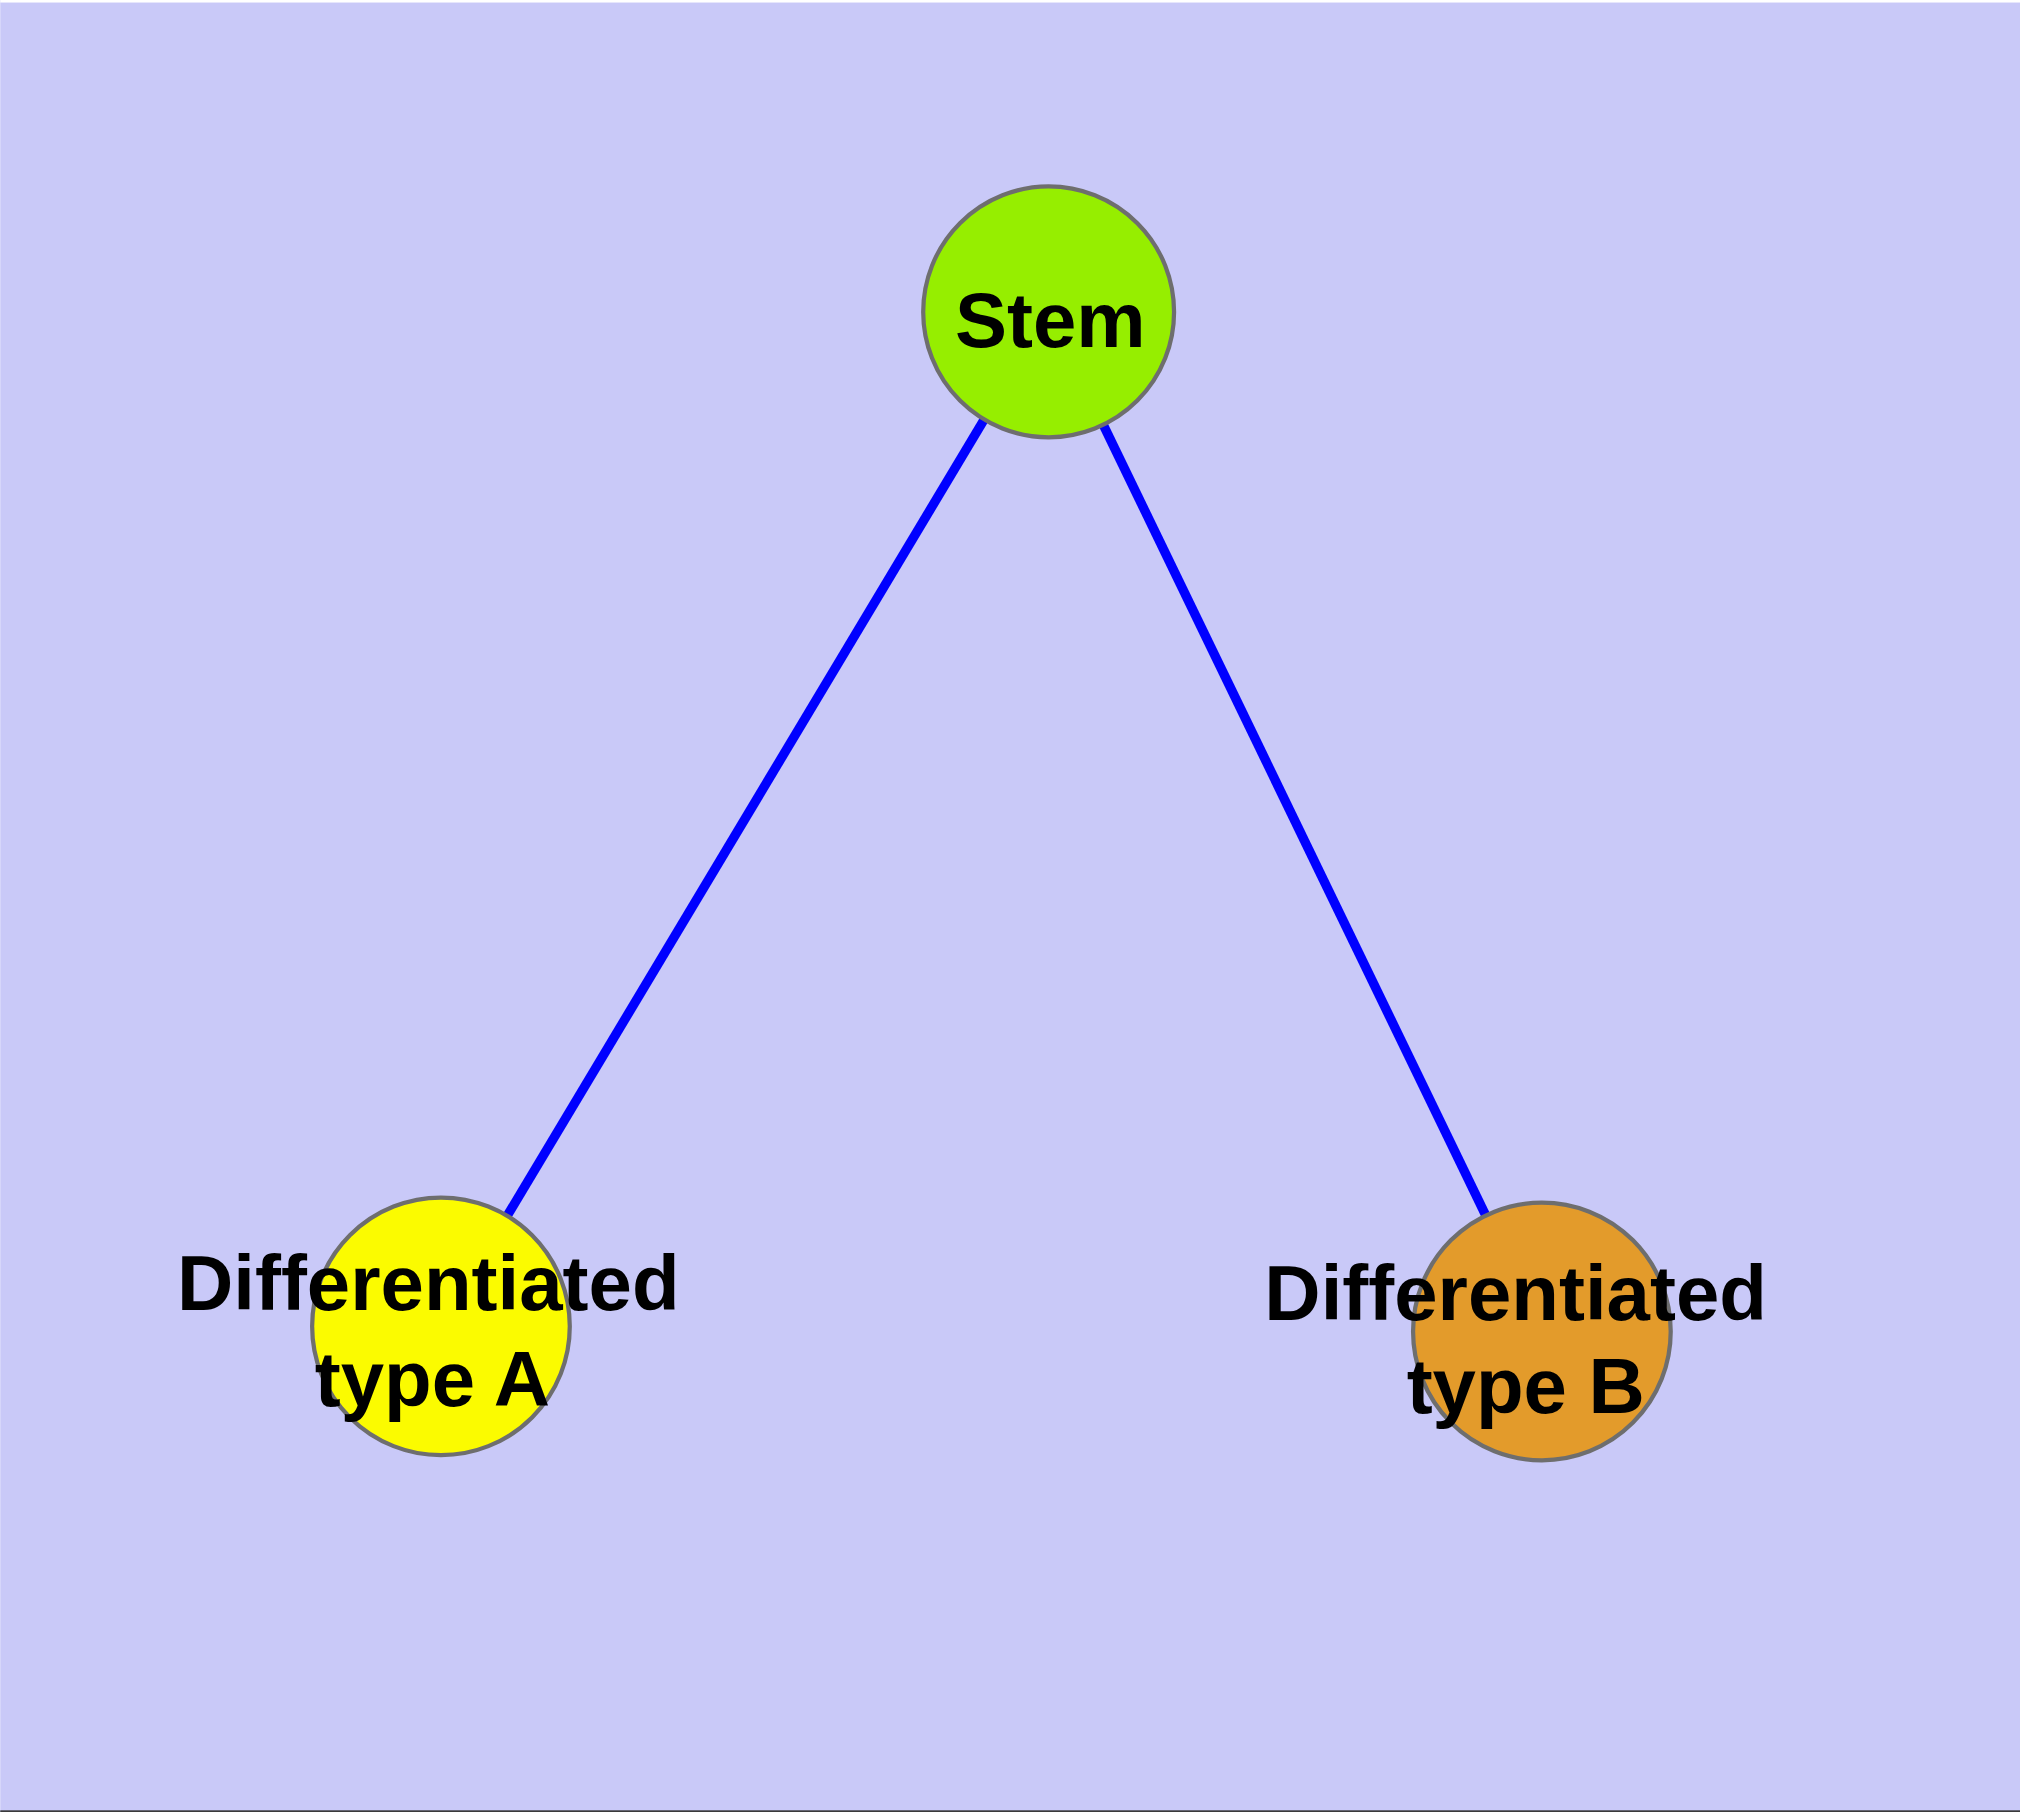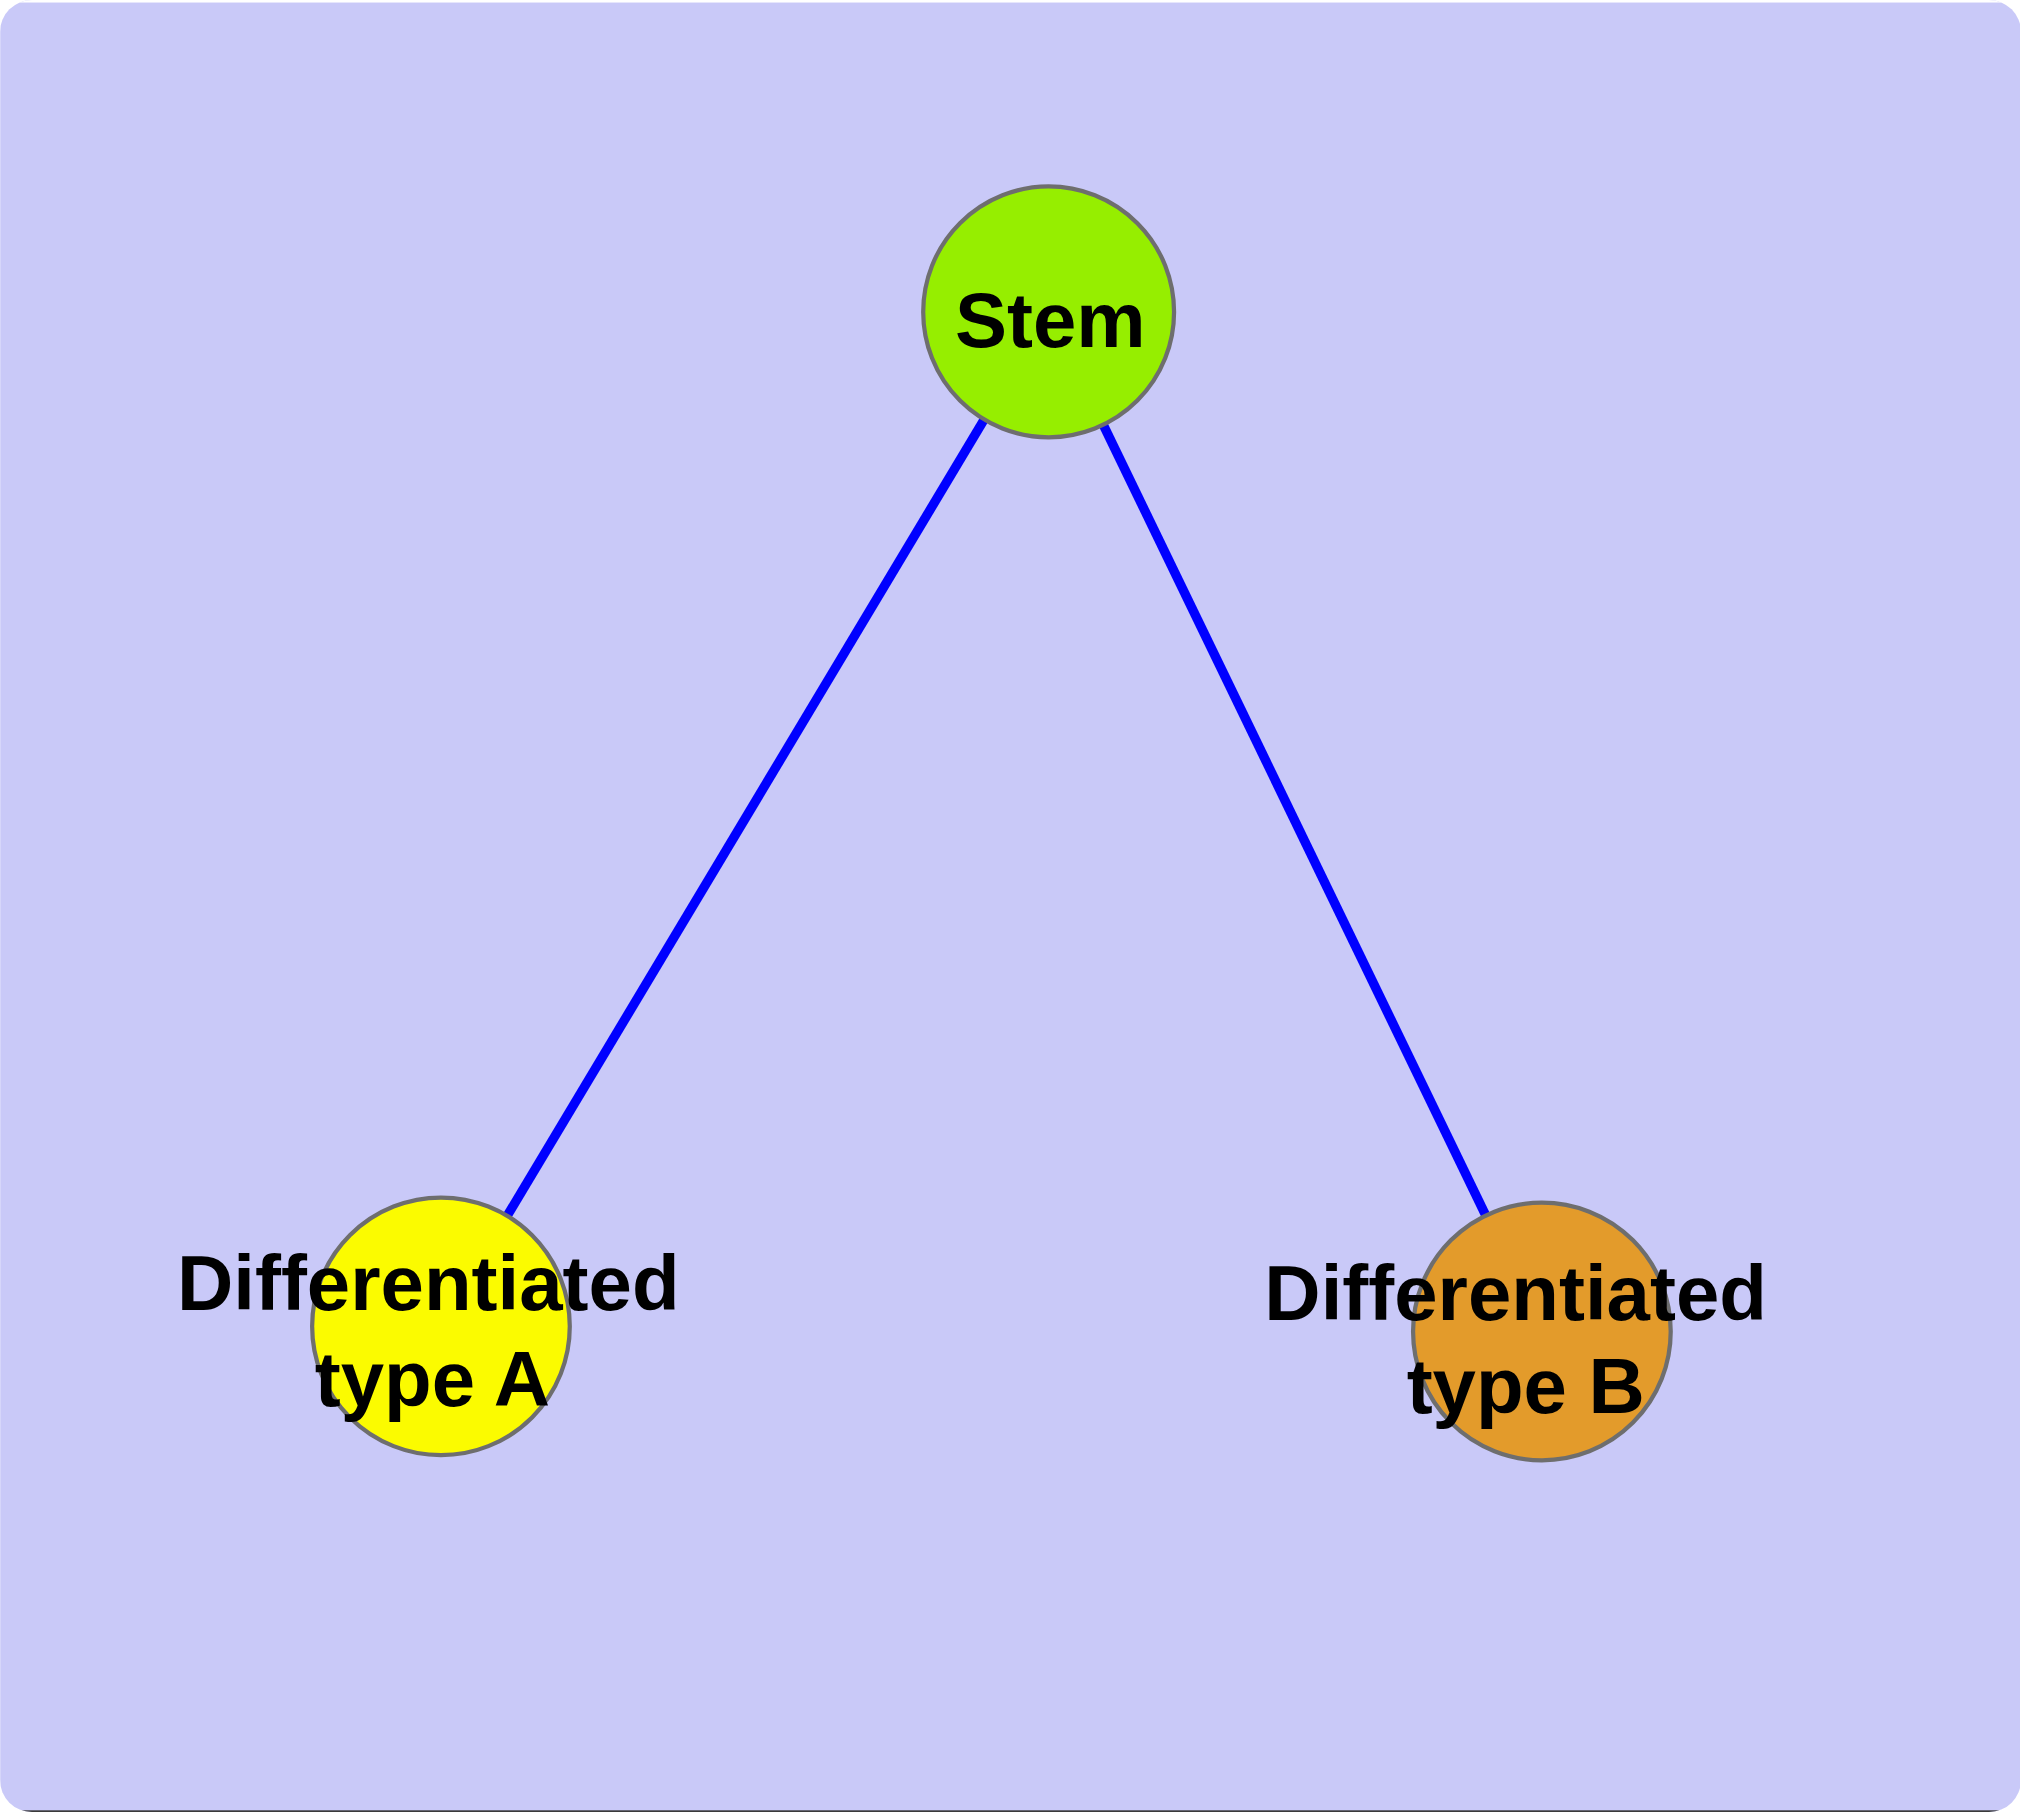--- a/index.html
+++ b/index.html
@@ -5,21 +5,20 @@
   html, body {
     margin: 0;
     padding: 0;
     background: #ffffff;
   }
   .canvas-wrap {
     position: relative;
     width: 2021px;
     height: 1812px;
     overflow: hidden;
-    border-radius: 32px;
   }
   svg { display: block; }
   .node-label {
     font-family: "Liberation Sans", "DejaVu Sans", sans-serif;
     font-weight: bold;
     font-size: 92px;
     fill: #000000;
   }
 </style>
 </head>

